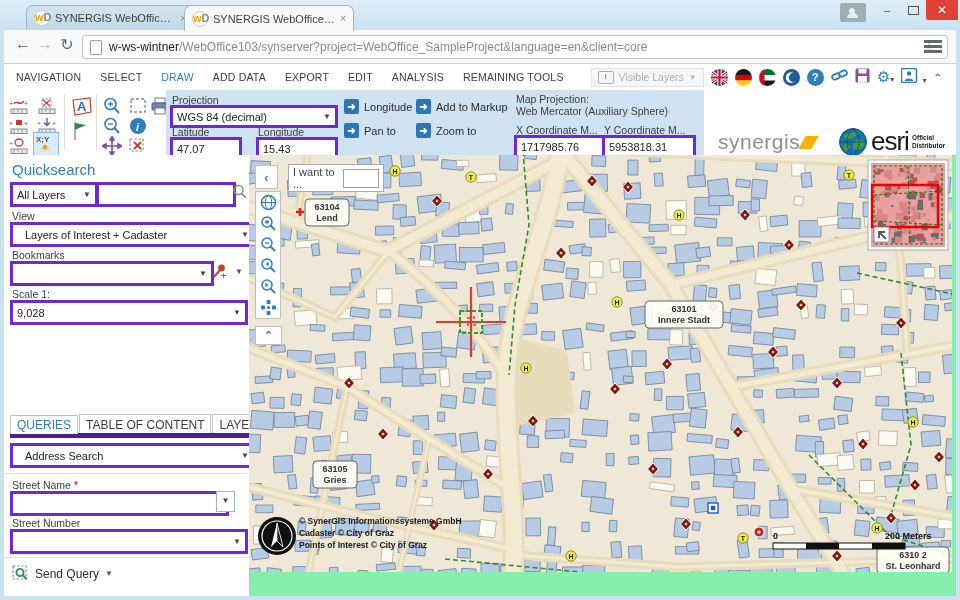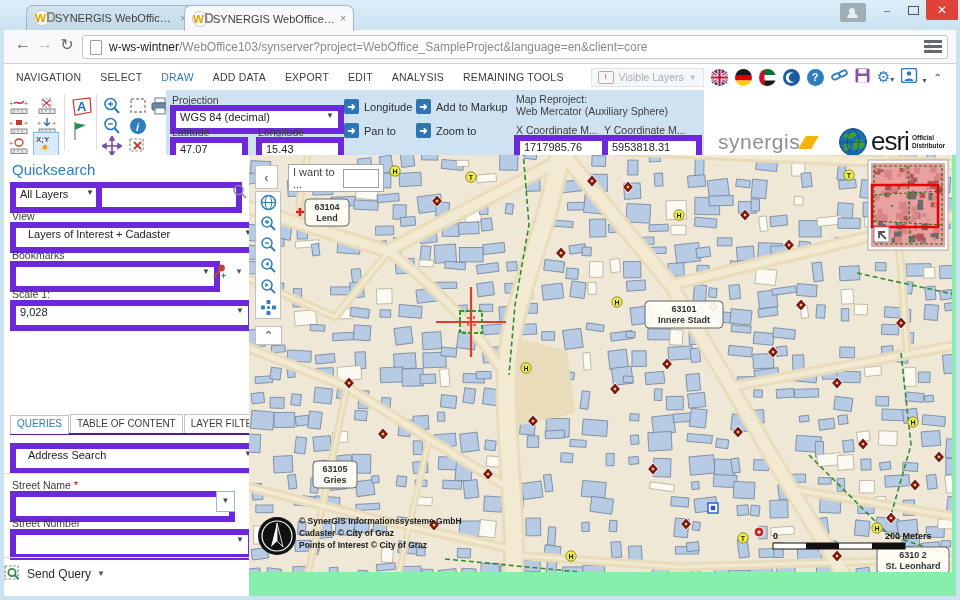--- a/index.html
+++ b/index.html
@@ -9,21 +9,21 @@
 
   
   .titlebar{position:absolute;left:0;top:0;width:960px;height:30px;
     background:linear-gradient(#ddeef9,#cbe2f1)}
   .tab{position:absolute;top:5px;height:24px;border:1px solid #9db7c9;border-bottom:none;
     border-radius:7px 7px 0 0;display:flex;align-items:center;gap:5px;
     padding:0 7px;font-size:11px;color:#404040;white-space:nowrap;overflow:hidden}
   .tab-inactive{left:26px;width:152px;background:linear-gradient(#d3e4ef,#c3d9e7)}
   .tab-active{left:184px;width:154px;background:#f8f9fa;height:25px;z-index:3}
   .favicon{width:14px;height:14px;border-radius:50%;background:#fff;border:1px solid #ccc;
-    font-size:14px;font-weight:bold;line-height:13px;text-align:right;color:#8a8a8a;flex:none}
+    font-size:11px;font-weight:bold;line-height:13px;text-align:right;color:#8a8a8a;flex:none}
   .favicon b{color:#f0a000}
   .tab-title{flex:1;overflow:hidden;text-overflow:ellipsis}
   .tab-close{color:#7b8a94;font-size:10px;flex:none;cursor:pointer}
   .winbtns{position:absolute;right:2px;top:0;display:flex;align-items:flex-start}
   .profilebtn{width:26px;height:19px;background:#9fadb5;border-radius:2px;margin:3px 8px 0 0;
     display:flex;align-items:center;justify-content:center}
   .profilebtn .head{width:6px;height:6px;border-radius:50%;background:#e8eef1;position:relative;top:-2px}
   .profilebtn .body{width:11px;height:5px;border-radius:5px 5px 0 0;background:#e8eef1;margin-left:-8px;margin-top:6px}
   .ctl{width:26px;height:20px;display:flex;align-items:center;justify-content:center;
     font-size:11px;color:#555}
@@ -63,45 +63,45 @@
   .caret-s{font-size:8px;color:#555}
   .chev-up{font-size:10px;color:#777;font-weight:bold}
 
   
   .toolrow{position:absolute;left:0;top:26px;width:952px;height:65px;background:#fff}
   .tool{position:absolute;width:20px;height:20px}
   .tgl-sel{position:absolute;left:29px;top:42px;width:24px;height:22px;background:#d9ebfc;border:1px solid #86b9e4}
   .vdiv{position:absolute;top:4px;height:56px;width:1px;background:#dcdcdc}
   .bluepanel{position:absolute;left:162px;top:0;width:538px;height:65px;background:#cfe2f2}
   .lbl{position:absolute;font-size:10.5px;color:#3c3c3c;white-space:nowrap}
-  .sel,.inp{position:absolute;background:#fff;border:6px solid #6d28d9;font-size:11px;color:#222;
-    display:flex;align-items:flex-start;padding:0 4px;height:17px}
+  .sel,.inp{position:absolute;background:#fff;border:3px solid #6d28d9;font-size:11px;color:#222;
+    display:flex;align-items:center;padding:0 4px;height:17px}
   .sel .caret{margin-left:auto;font-size:8px;color:#444}
   .btn-arrow{position:absolute;display:flex;align-items:center;gap:5px;font-size:11px;color:#2c2c2c;cursor:pointer}
   .btn-arrow .sq{width:15px;height:15px;background:#2e75b6;border-radius:2px;color:#fff;
     font-size:10px;font-weight:bold;display:flex;align-items:center;justify-content:center}
   .brand-syn{position:absolute;left:714px;top:40px;font-size:21px;color:#8f8f8f;letter-spacing:.5px}
   .syn-slash{display:inline-block;width:13px;height:13px;background:#f6b40a;transform:skewX(-30deg);margin-left:2px}
   .esri-wrap{position:absolute;left:834px;top:36px;display:flex;align-items:center;gap:3px}
   .esri-txt{font-size:26px;font-weight:normal;color:#1a1a1a;letter-spacing:-1px}
   .esri-sub{font-size:6.5px;font-weight:bold;color:#1a1a1a;line-height:8px}
 
   
   .sidebar{position:absolute;left:0;top:91px;width:245px;height:441px;background:#fff}
   .qs-title{position:absolute;left:8px;top:6px;font-size:15px;color:#2d7dbf}
   .stabs{position:absolute;left:6px;top:259px;width:276px;height:19px;display:flex;
-    border-bottom:2px solid #4c1d95;font-size:10px}
+    border-bottom:5px solid #4c1d95;font-size:12px}
   .stab{padding:3px 6px 0 6px;border:1px solid #c3c3c3;border-bottom:none;margin-right:1px;
     color:#3c3c3c;background:#fff;white-space:nowrap}
   .stab.active{color:#2d7dbf;position:relative;top:1px;padding-top:2px;background:#fff}
   .hr{position:absolute;left:0;width:245px;height:1px;background:#e0e0e0}
   .req{color:#c00}
   .combo-btn{position:absolute;width:17px;height:19px;border:1px solid #9fb4c6;background:#fff;
     font-size:8px;color:#444;text-align:center;line-height:18px}
-  .sendq{position:absolute;left:0;top:398px;display:flex;align-items:center;gap:6px;font-size:12px;color:#2c2c2c}
+  .sendq{position:absolute;left:8px;top:398px;display:flex;align-items:center;gap:6px;font-size:12px;color:#2c2c2c}
 
   
   .map-btn{position:absolute;background:#fff;border:1px solid #c0c0c0;display:flex;
     align-items:center;justify-content:center;color:#777;font-weight:bold}
   .iwant{position:absolute;left:284px;top:100px;width:86px;height:26px;background:#fff;
     border:1px solid #a9a9a9;display:flex;align-items:center;font-size:11px;color:#444;padding:0 4px;gap:4px}
   .iwant input{width:30px;height:15px;border:1px solid #9f9f9f;flex:none}
   .mtoolcol{position:absolute;left:251px;top:127px;width:24px;background:#fff;border:1px solid #c0c0c0}
   .mtool{width:24px;height:21px;display:flex;align-items:center;justify-content:center}
 </style>
@@ -364,21 +364,21 @@
         </div>
       <div class="btn-arrow" style="left:250px;top:9px">
         <span class="sq">➜</span>
           <span>Add to Markup</span>
         </div>
       <div class="btn-arrow" style="left:250px;top:33px">
         <span class="sq">➜</span>
           <span>Zoom to</span>
         </div>
 
-      <span class="lbl" style="left:350px;top:3px">Map Reproject:</span>
+      <span class="lbl" style="left:350px;top:3px">Map Projection:</span>
       <span class="lbl" style="left:350px;top:15px">Web Mercator (Auxiliary Sphere)</span>
       <span class="lbl" style="left:350px;top:34px">X Coordinate M...</span>
       <div class="inp" style="left:348px;top:45px;width:80px">1717985.76</div>
       <span class="lbl" style="left:438px;top:34px">Y Coordinate M...</span>
       <div class="inp" style="left:436px;top:45px;width:80px">5953818.31</div>
     </div>
 
     <span class="brand-syn"><span>synergis</span><span class="syn-slash"></span></span>
     <div class="esri-wrap">
       <svg width="30" height="30">

